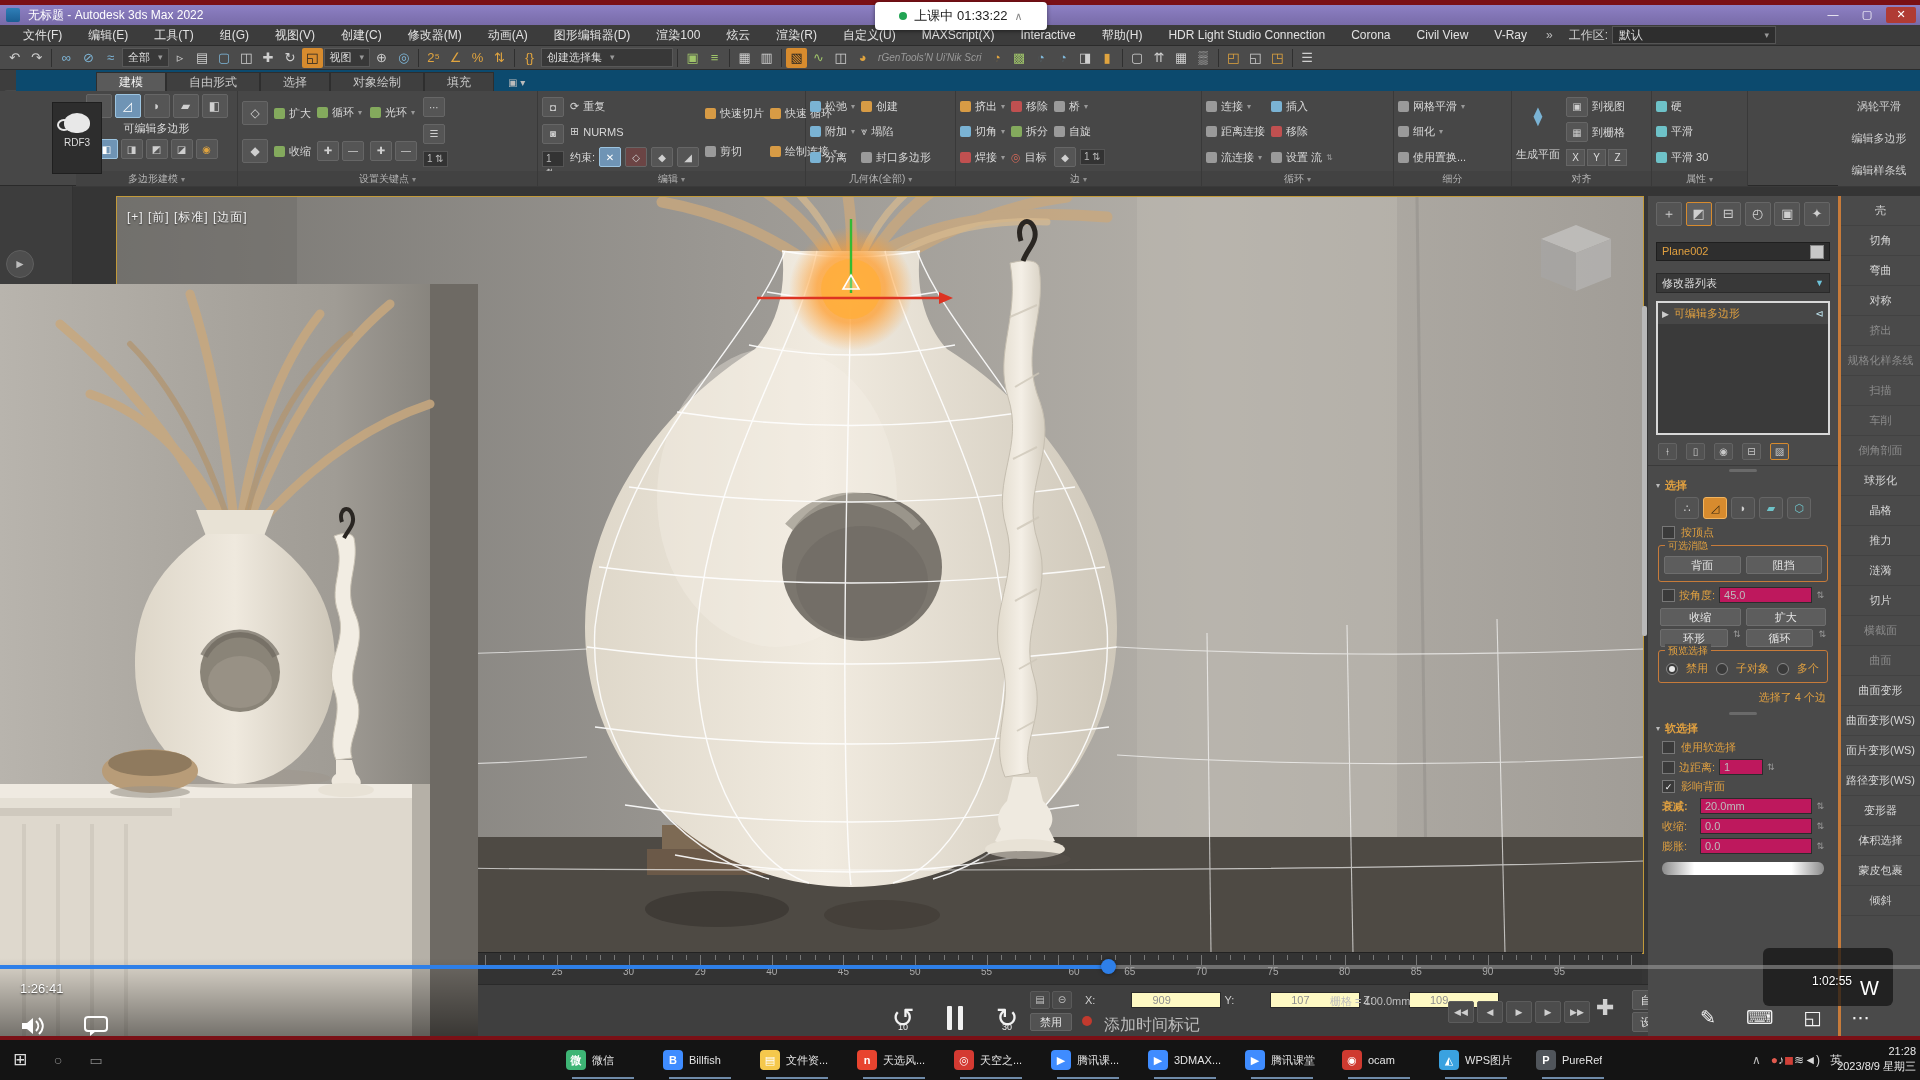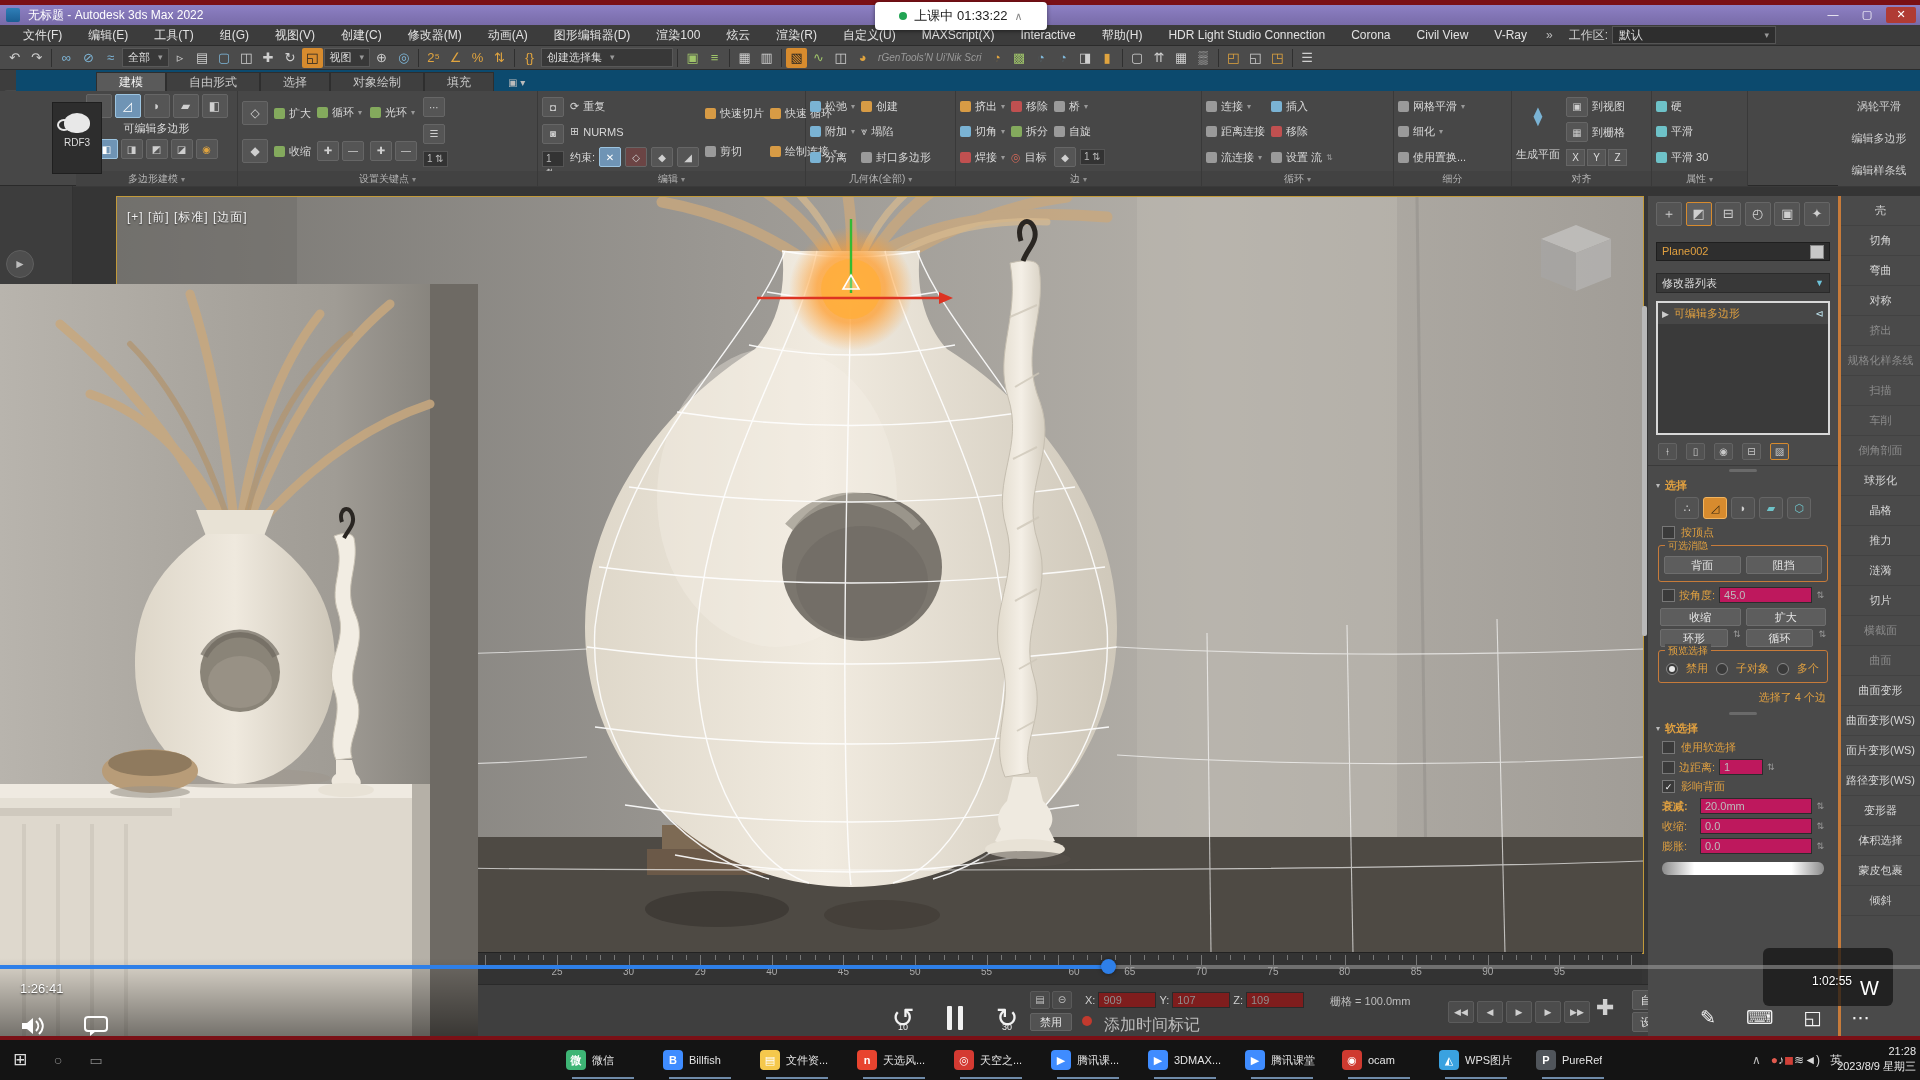--- a/index.html
+++ b/index.html
@@ -145,21 +145,21 @@
   .qm.disabled{color:#8b8b8b;}
   
   .timeline{left:116px;top:952px;width:1526px;height:32px;background:#333;z-index:4;border-top:1px solid #222;}
   .tick{position:absolute;top:2px;width:1px;background:#777;}
   .tick-label{position:absolute;top:13px;color:#aaa;font-size:10px;transform:translateX(-50%);}
   
   .statusbar{left:0;top:984px;width:1920px;height:52px;background:#3f3f3f;border-top:1px solid #2a2a2a;z-index:4;}
   .sb-ic{position:absolute;width:18px;height:16px;background:#4a4a4a;border:1px solid #595959;border-radius:2px;
     text-align:center;line-height:16px;font-size:10px;color:#c0c0c0;}
   .coord{position:absolute;display:flex;align-items:center;gap:3px;color:#cfcfcf;font-size:11px;}
-  .coord .cf{width:48px;height:14px;background:#7f1d1d;border:1px solid #2a2a2a;color:#8f8f8f;line-height:14px;padding:0 4px;}
+  .coord .cf{width:48px;height:14px;background:#fef9c3;border:1px solid #2a2a2a;color:#8f8f8f;line-height:14px;padding:0 20px;margin-left:33px;}
   .grid-lab{position:absolute;color:#bdbdbd;font-size:11px;}
   .sb-btn{position:absolute;background:#525252;border:1px solid #636363;border-radius:2px;color:#e4e4e4;
     font-size:11px;text-align:center;}
   .reddot{position:absolute;width:10px;height:10px;border-radius:50%;background:#c23a2e;}
   .timetag{position:absolute;color:#bdbdbd;font-size:16px;}
   .pb{position:absolute;display:flex;gap:3px;}
   .pbtn{width:24px;height:20px;background:#4c4c4c;border:1px solid #5c5c5c;border-radius:2px;color:#cfcfcf;
     font-size:9px;text-align:center;line-height:20px;}
   .bigplus{position:absolute;color:#d0d0d0;font-size:22px;}
   .nav-ic{position:absolute;display:flex;gap:6px;}

